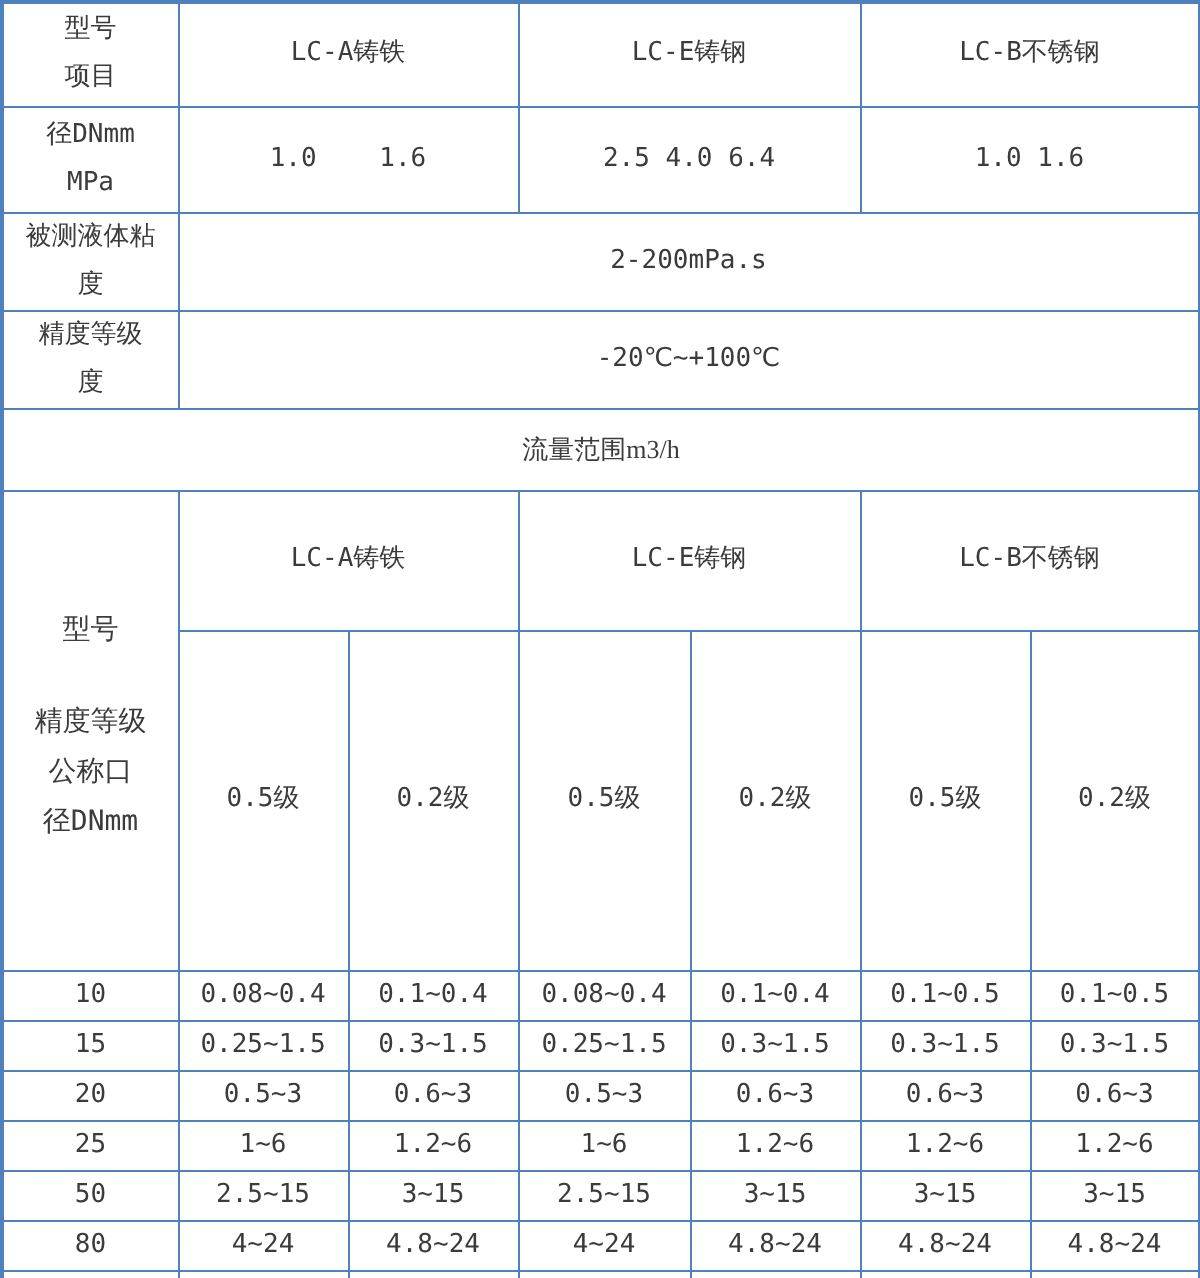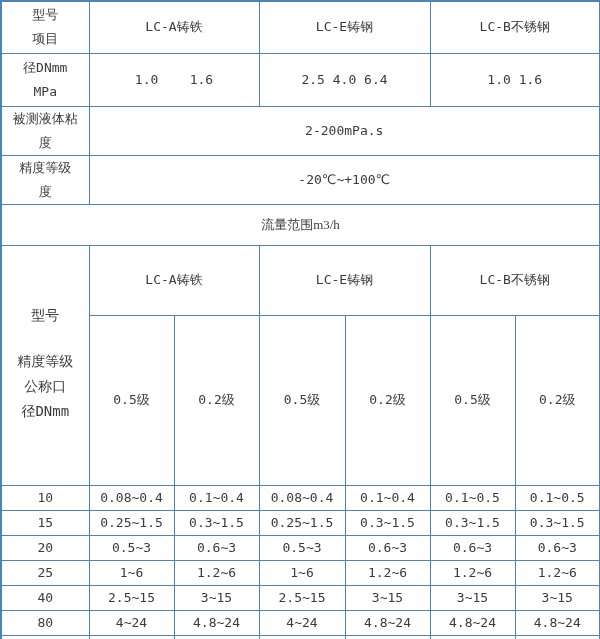--- a/index.html
+++ b/index.html
@@ -162,21 +162,21 @@
   <tr class="h-data">
     <td>25</td>
     <td>1~6</td>
     <td>1.2~6</td>
     <td>1~6</td>
     <td>1.2~6</td>
     <td>1.2~6</td>
     <td>1.2~6</td>
   </tr>
   <tr class="h-data">
-    <td>40</td>
+    <td>50</td>
     <td>2.5~15</td>
     <td>3~15</td>
     <td>2.5~15</td>
     <td>3~15</td>
     <td>3~15</td>
     <td>3~15</td>
   </tr>
   <tr class="h-data">
     <td>80</td>
     <td>4~24</td>

